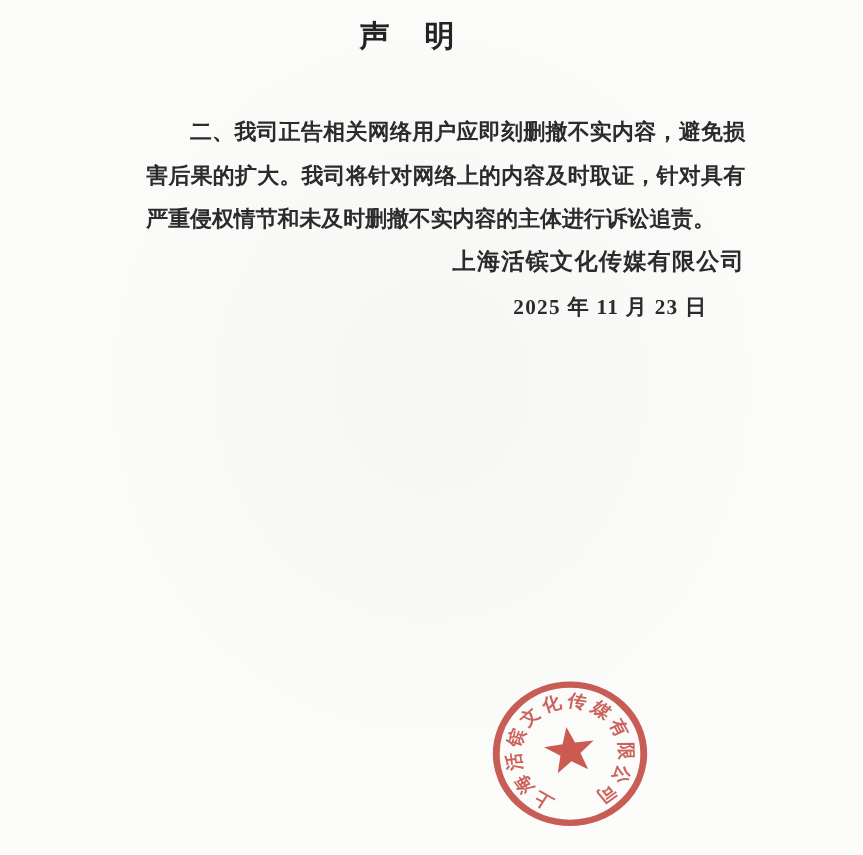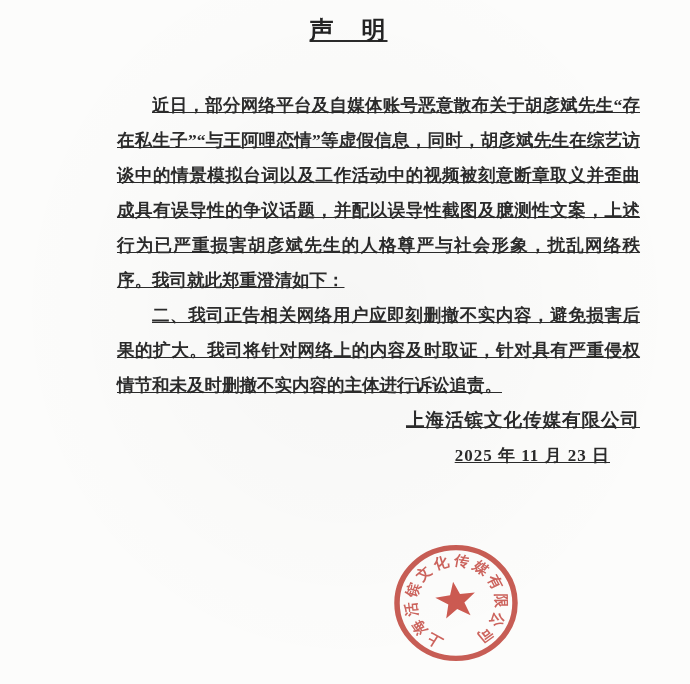--- a/index.html
+++ b/index.html
@@ -6,26 +6,25 @@
     margin: 0;
     padding: 0;
     background: #ffffff;
     font-family: "Liberation Serif", "DejaVu Serif", serif;
   }
   .page {
     position: relative;
     width: 690px;
     height: 684px;
     box-sizing: border-box;
-    padding: 16px 50px 0 117px;
+    padding: 16px 94px 0 117px;
     background: #fcfcfb;
     background-image: radial-gradient(ellipse at 50% 45%, rgba(0,0,0,0.025), rgba(0,0,0,0) 70%);
     overflow: hidden;
     color: #2b2b2b;
-    text-decoration: underline;
   }
   .doc-title {
     margin: 0 0 44px 0;
     padding: 0;
     position: relative;
     left: -30px;
     text-align: center;
     font-size: 24px;
     line-height: 28px;
     font-weight: 700;
@@ -81,21 +80,20 @@
   }
 </style>
 </head>
 <body>
 
 <div class="page">
 
   <h1 class="doc-title">声　明</h1>
 
   <div class="doc-body">
-    <p>近日，部分网络平台及自媒体账号恶意散布关于胡彦斌先生“存在私生子”“与王阿哩恋情”等虚假信息，同时，胡彦斌先生在综艺访谈中的情景模拟台词以及工作活动中的视频被刻意断章取义并歪曲成具有误导性的争议话题，并配以误导性截图及臆测性文案，上述行为已严重损害胡彦斌先生的人格尊严与社会形象，扰乱网络秩序。我司就此郑重澄清如下：</p>
     <p>二、我司正告相关网络用户应即刻删撤不实内容，避免损害后果的扩大。我司将针对网络上的内容及时取证，针对具有严重侵权情节和未及时删撤不实内容的主体进行诉讼追责。</p>
   </div>
 
   <div class="signature">
     <p class="company">上海活镔文化传媒有限公司</p>
     <p class="date">2025 年 11 月 23 日</p>
   </div>
 
   <svg class="seal" viewBox="0 0 128 128" preserveAspectRatio="none" aria-hidden="true">
 

